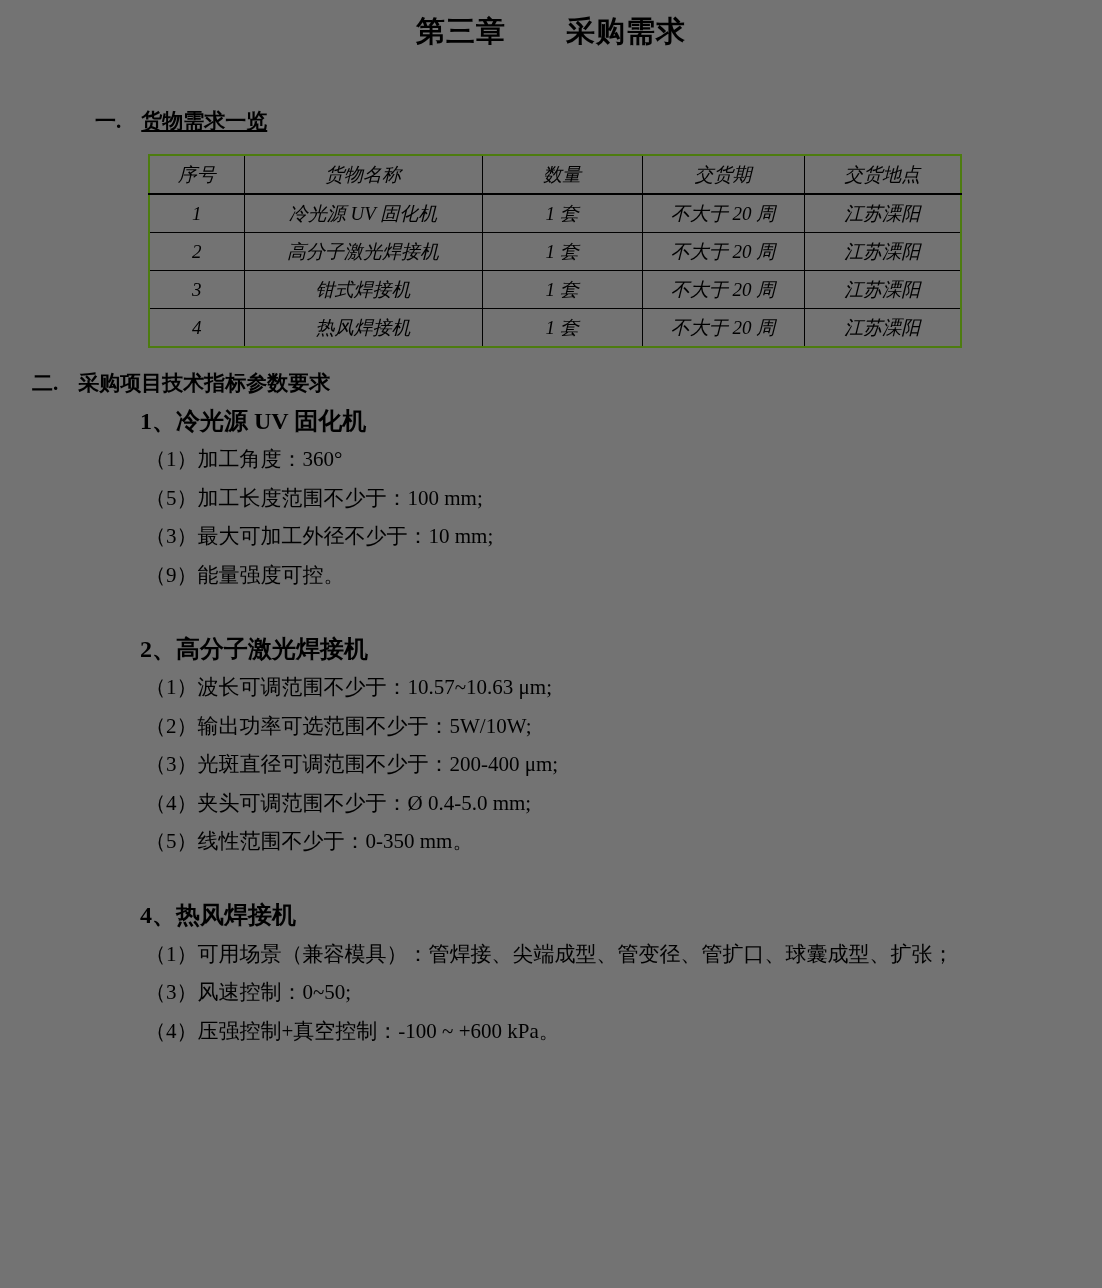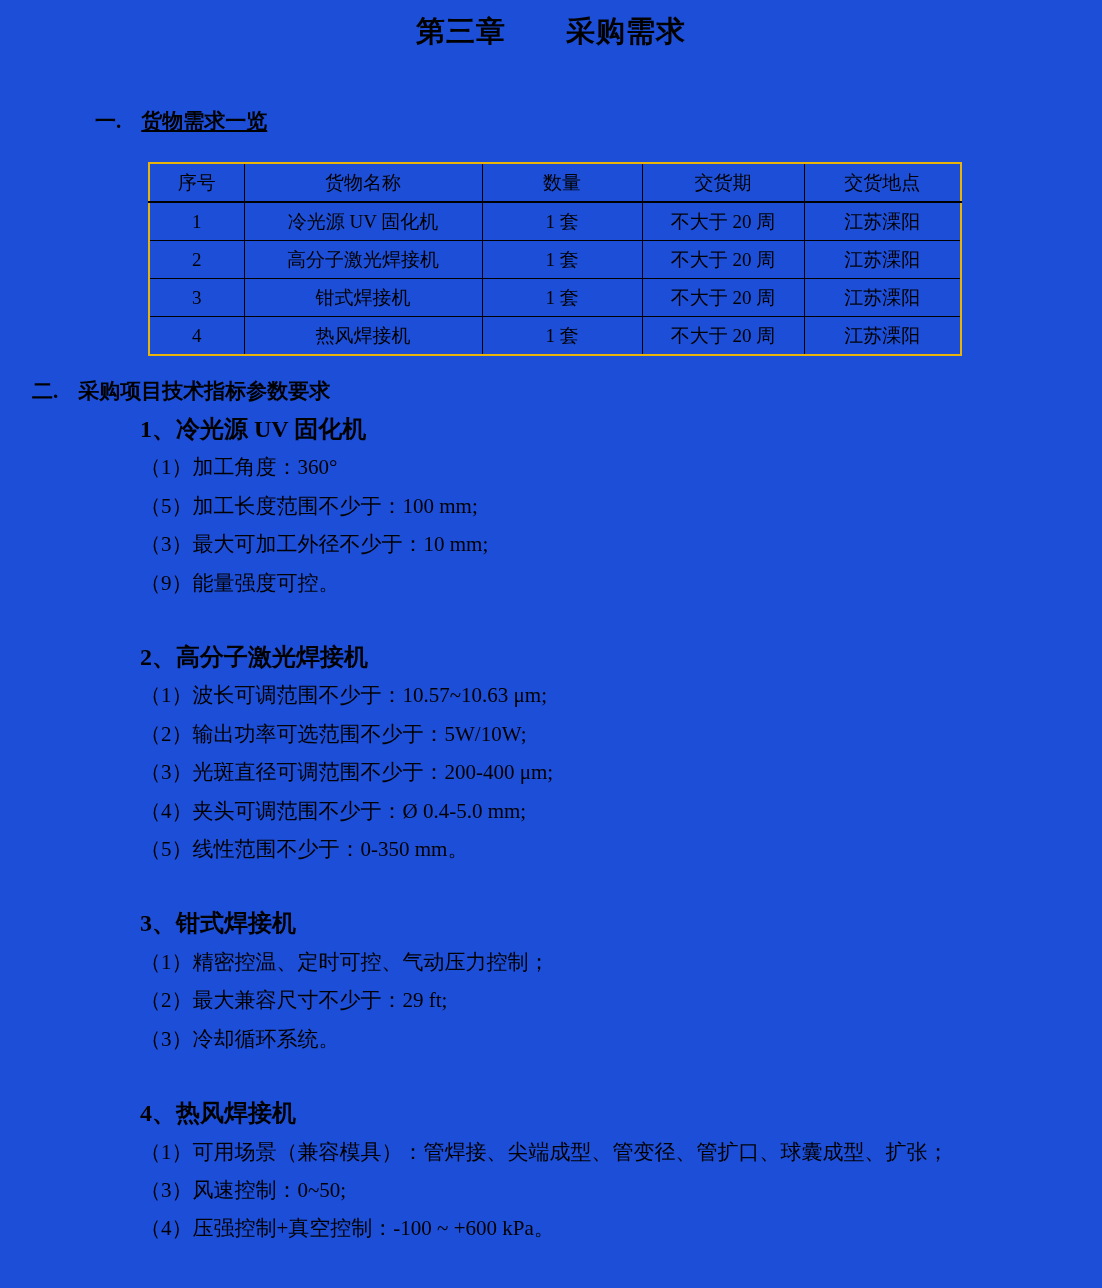--- a/index.html
+++ b/index.html
@@ -1,36 +1,36 @@
 <!DOCTYPE html>
 <html lang="zh"><head>
 <meta charset="utf-8">
 <style>
   html,body{margin:0;padding:0;background:#ffffff;color:#000;}
   body{font-family:"Liberation Serif","DejaVu Serif",serif;}
-  .page{position:relative;width:1102px;height:1288px;background:#1d4ed8;overflow:hidden;}
+  .page{position:relative;width:1102px;height:1288px;background:#737373;overflow:hidden;}
 
   .doc-title{padding-top:12px;text-align:center;font-size:29px;font-weight:bold;letter-spacing:1px;}
 
   .sec-heading{margin-left:95px;font-size:21px;font-weight:bold;line-height:38px;}
   .h-goods{margin-top:50px;text-decoration:underline;}
   .sec-num{display:inline-block;margin-right:20px;}
 
-  table.goods{border-collapse:collapse;table-layout:fixed;width:812px;margin:22px 0 0 148px;
-              border:2px solid #eab308;font-size:19px;}
+  table.goods{border-collapse:collapse;table-layout:fixed;width:812px;margin:14px 0 0 148px;
+              border:2px solid #4d7c0f;font-size:19px;font-style:italic;}
   table.goods th, table.goods td{border:1px solid #000;text-align:center;vertical-align:middle;
               height:37px;padding:0;font-weight:normal;}
   table.goods thead th{border-bottom:2px solid #000;}
 
   .h-specs{margin-top:16px;margin-left:32px;}
 
   .specs{margin-left:140px;}
   .subsection + .subsection{margin-top:36px;}
   .sub-title{font-size:24px;font-weight:bold;line-height:38.4px;}
-  .spec-item{font-size:21px;line-height:38.4px;}
+  .spec-item{font-size:21px;line-height:38.4px;margin-left:5px;}
 </style>
 </head>
 <body>
 
 <div class="page">
 
   <div class="doc-title">第三章　　采购需求</div>
 
   <div class="sec-heading h-goods">
     <span class="sec-num">一.</span><span>货物需求一览</span>
@@ -101,26 +101,20 @@
 
     <div class="subsection">
       <div class="sub-title">2、高分子激光焊接机</div>
       <div class="spec-item">（1）波长可调范围不少于：10.57~10.63 μm;</div>
       <div class="spec-item">（2）输出功率可选范围不少于：5W/10W;</div>
       <div class="spec-item">（3）光斑直径可调范围不少于：200-400 μm;</div>
       <div class="spec-item">（4）夹头可调范围不少于：Ø 0.4-5.0 mm;</div>
       <div class="spec-item">（5）线性范围不少于：0-350 mm。</div>
     </div>
 
-    <div class="subsection">
-      <div class="sub-title">3、钳式焊接机</div>
-      <div class="spec-item">（1）精密控温、定时可控、气动压力控制；</div>
-      <div class="spec-item">（2）最大兼容尺寸不少于：29 ft;</div>
-      <div class="spec-item">（3）冷却循环系统。</div>
-    </div>
 
     <div class="subsection">
       <div class="sub-title">4、热风焊接机</div>
       <div class="spec-item">（1）可用场景（兼容模具）：管焊接、尖端成型、管变径、管扩口、球囊成型、扩张；</div>
       <div class="spec-item">（3）风速控制：0~50;</div>
       <div class="spec-item">（4）压强控制+真空控制：-100 ~ +600 kPa。</div>
     </div>
 
   </div>
 </div>

